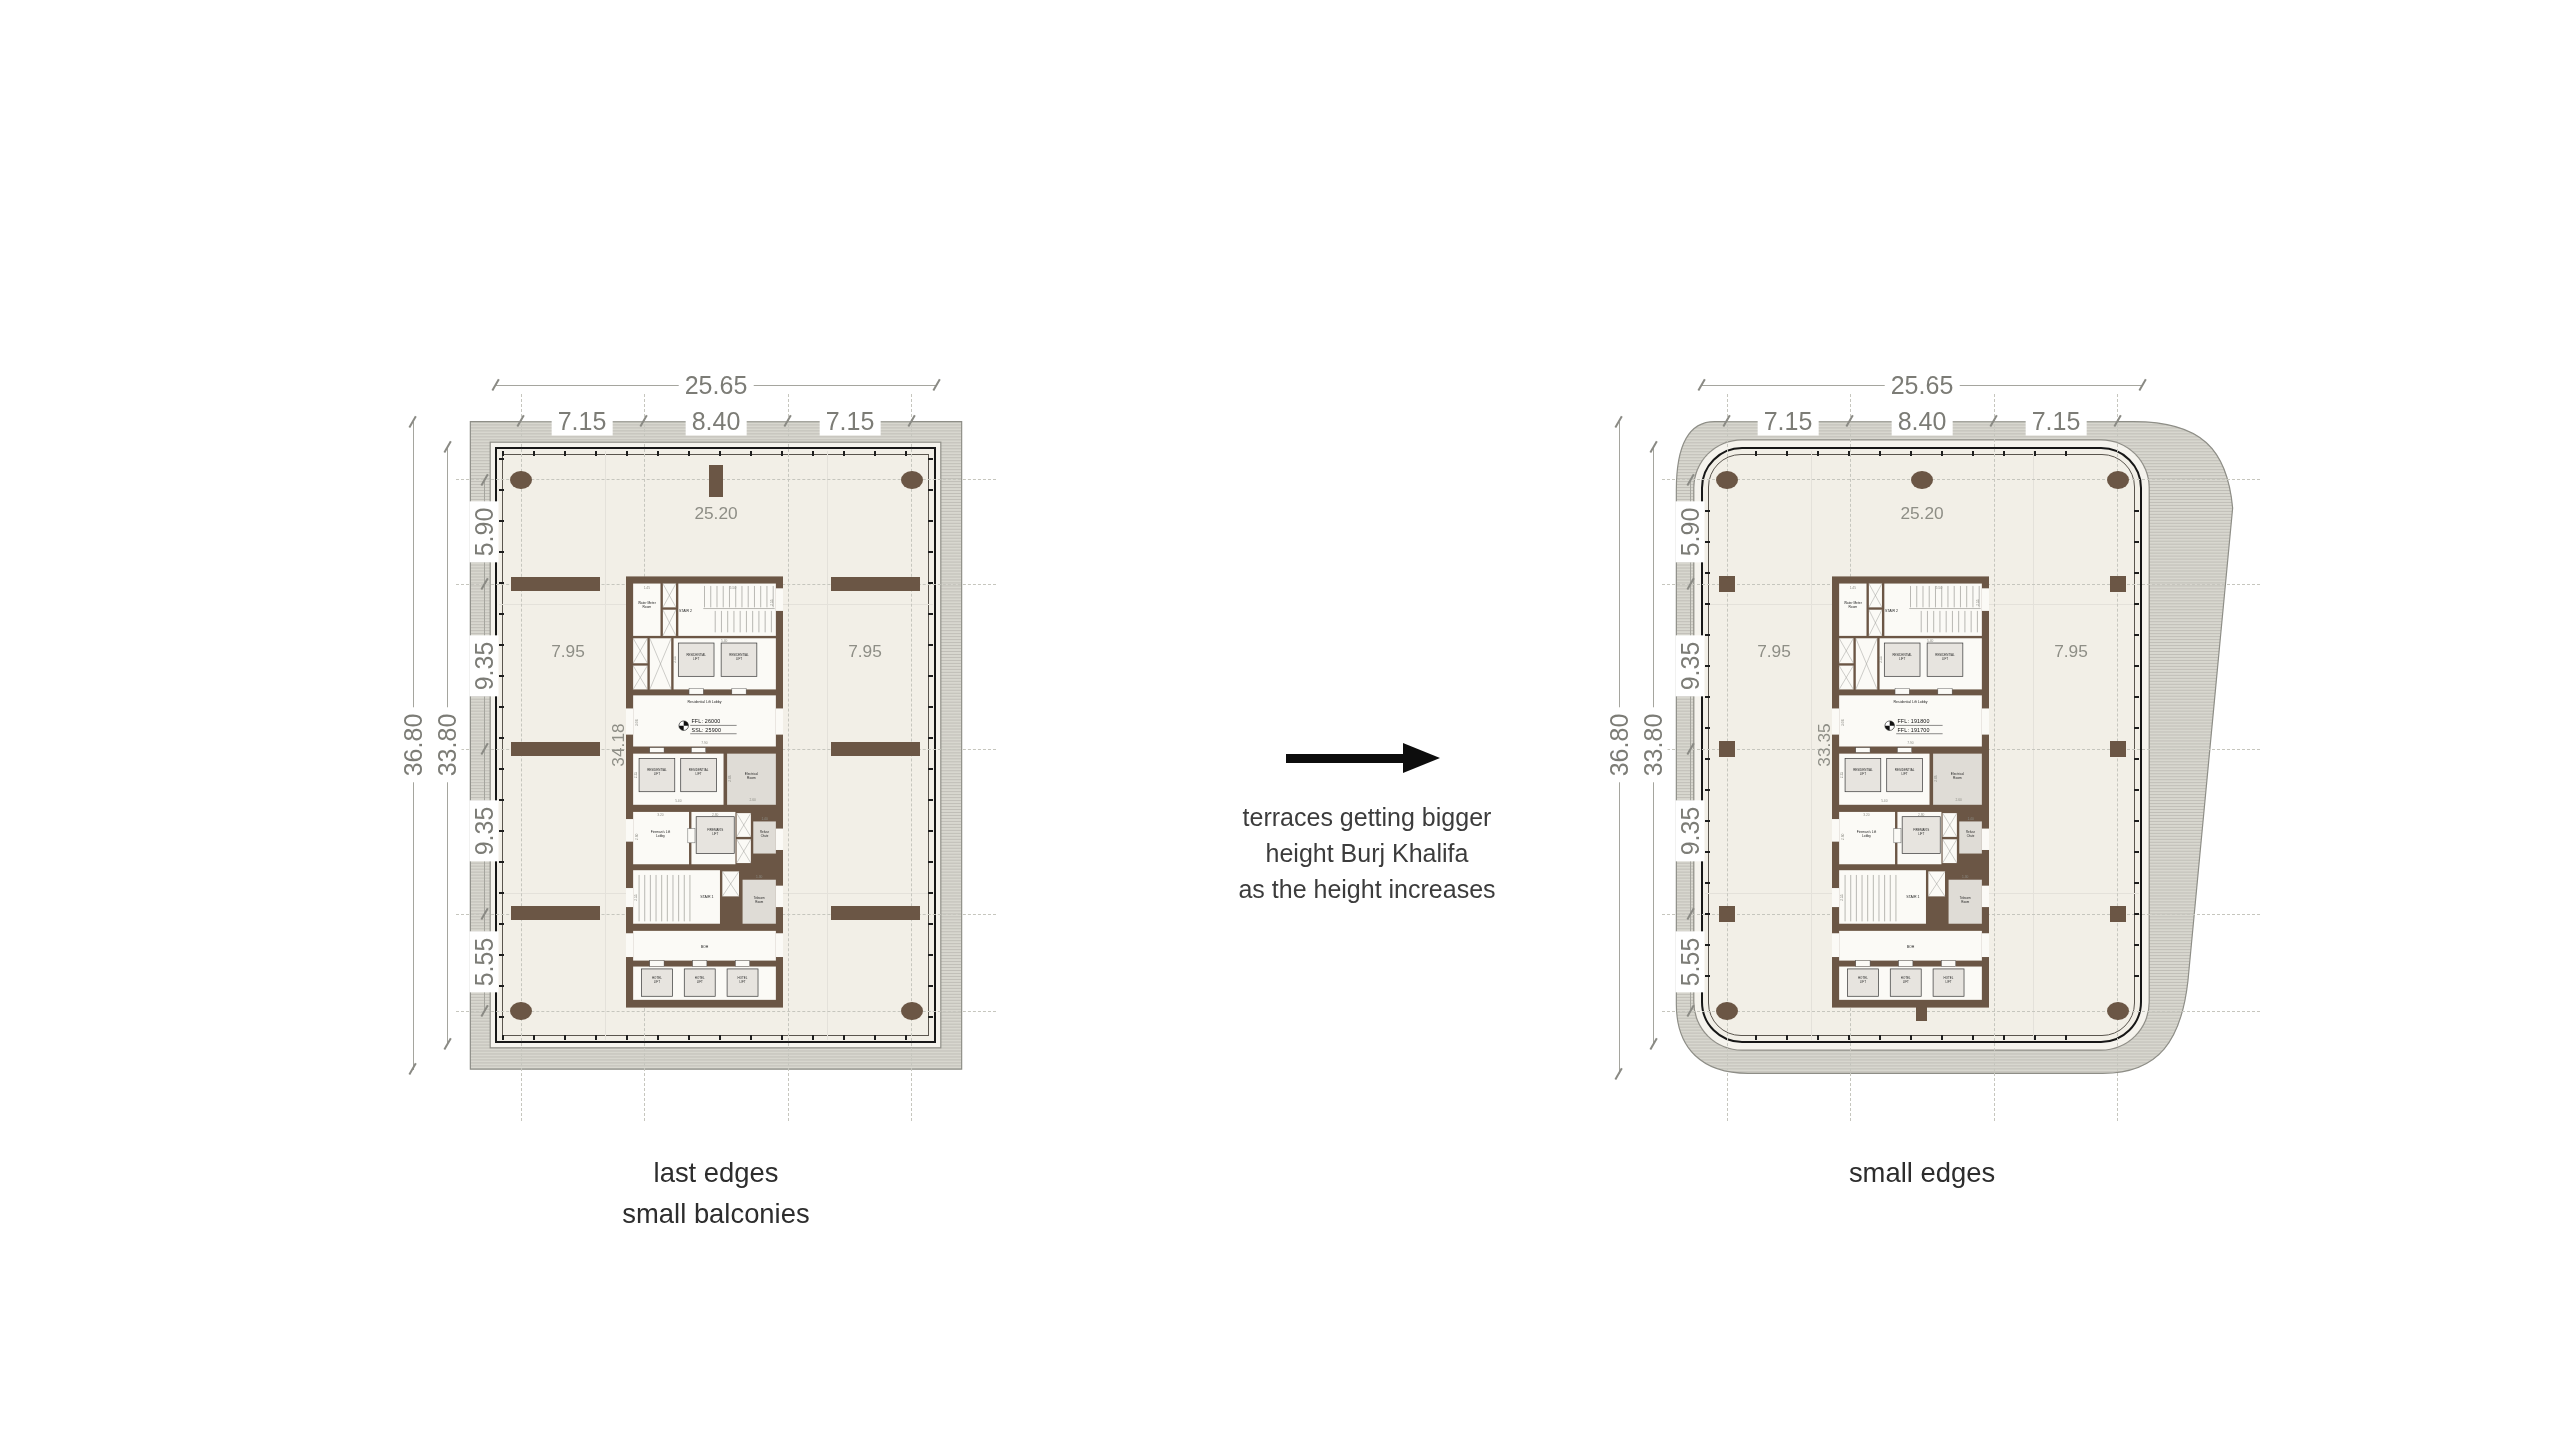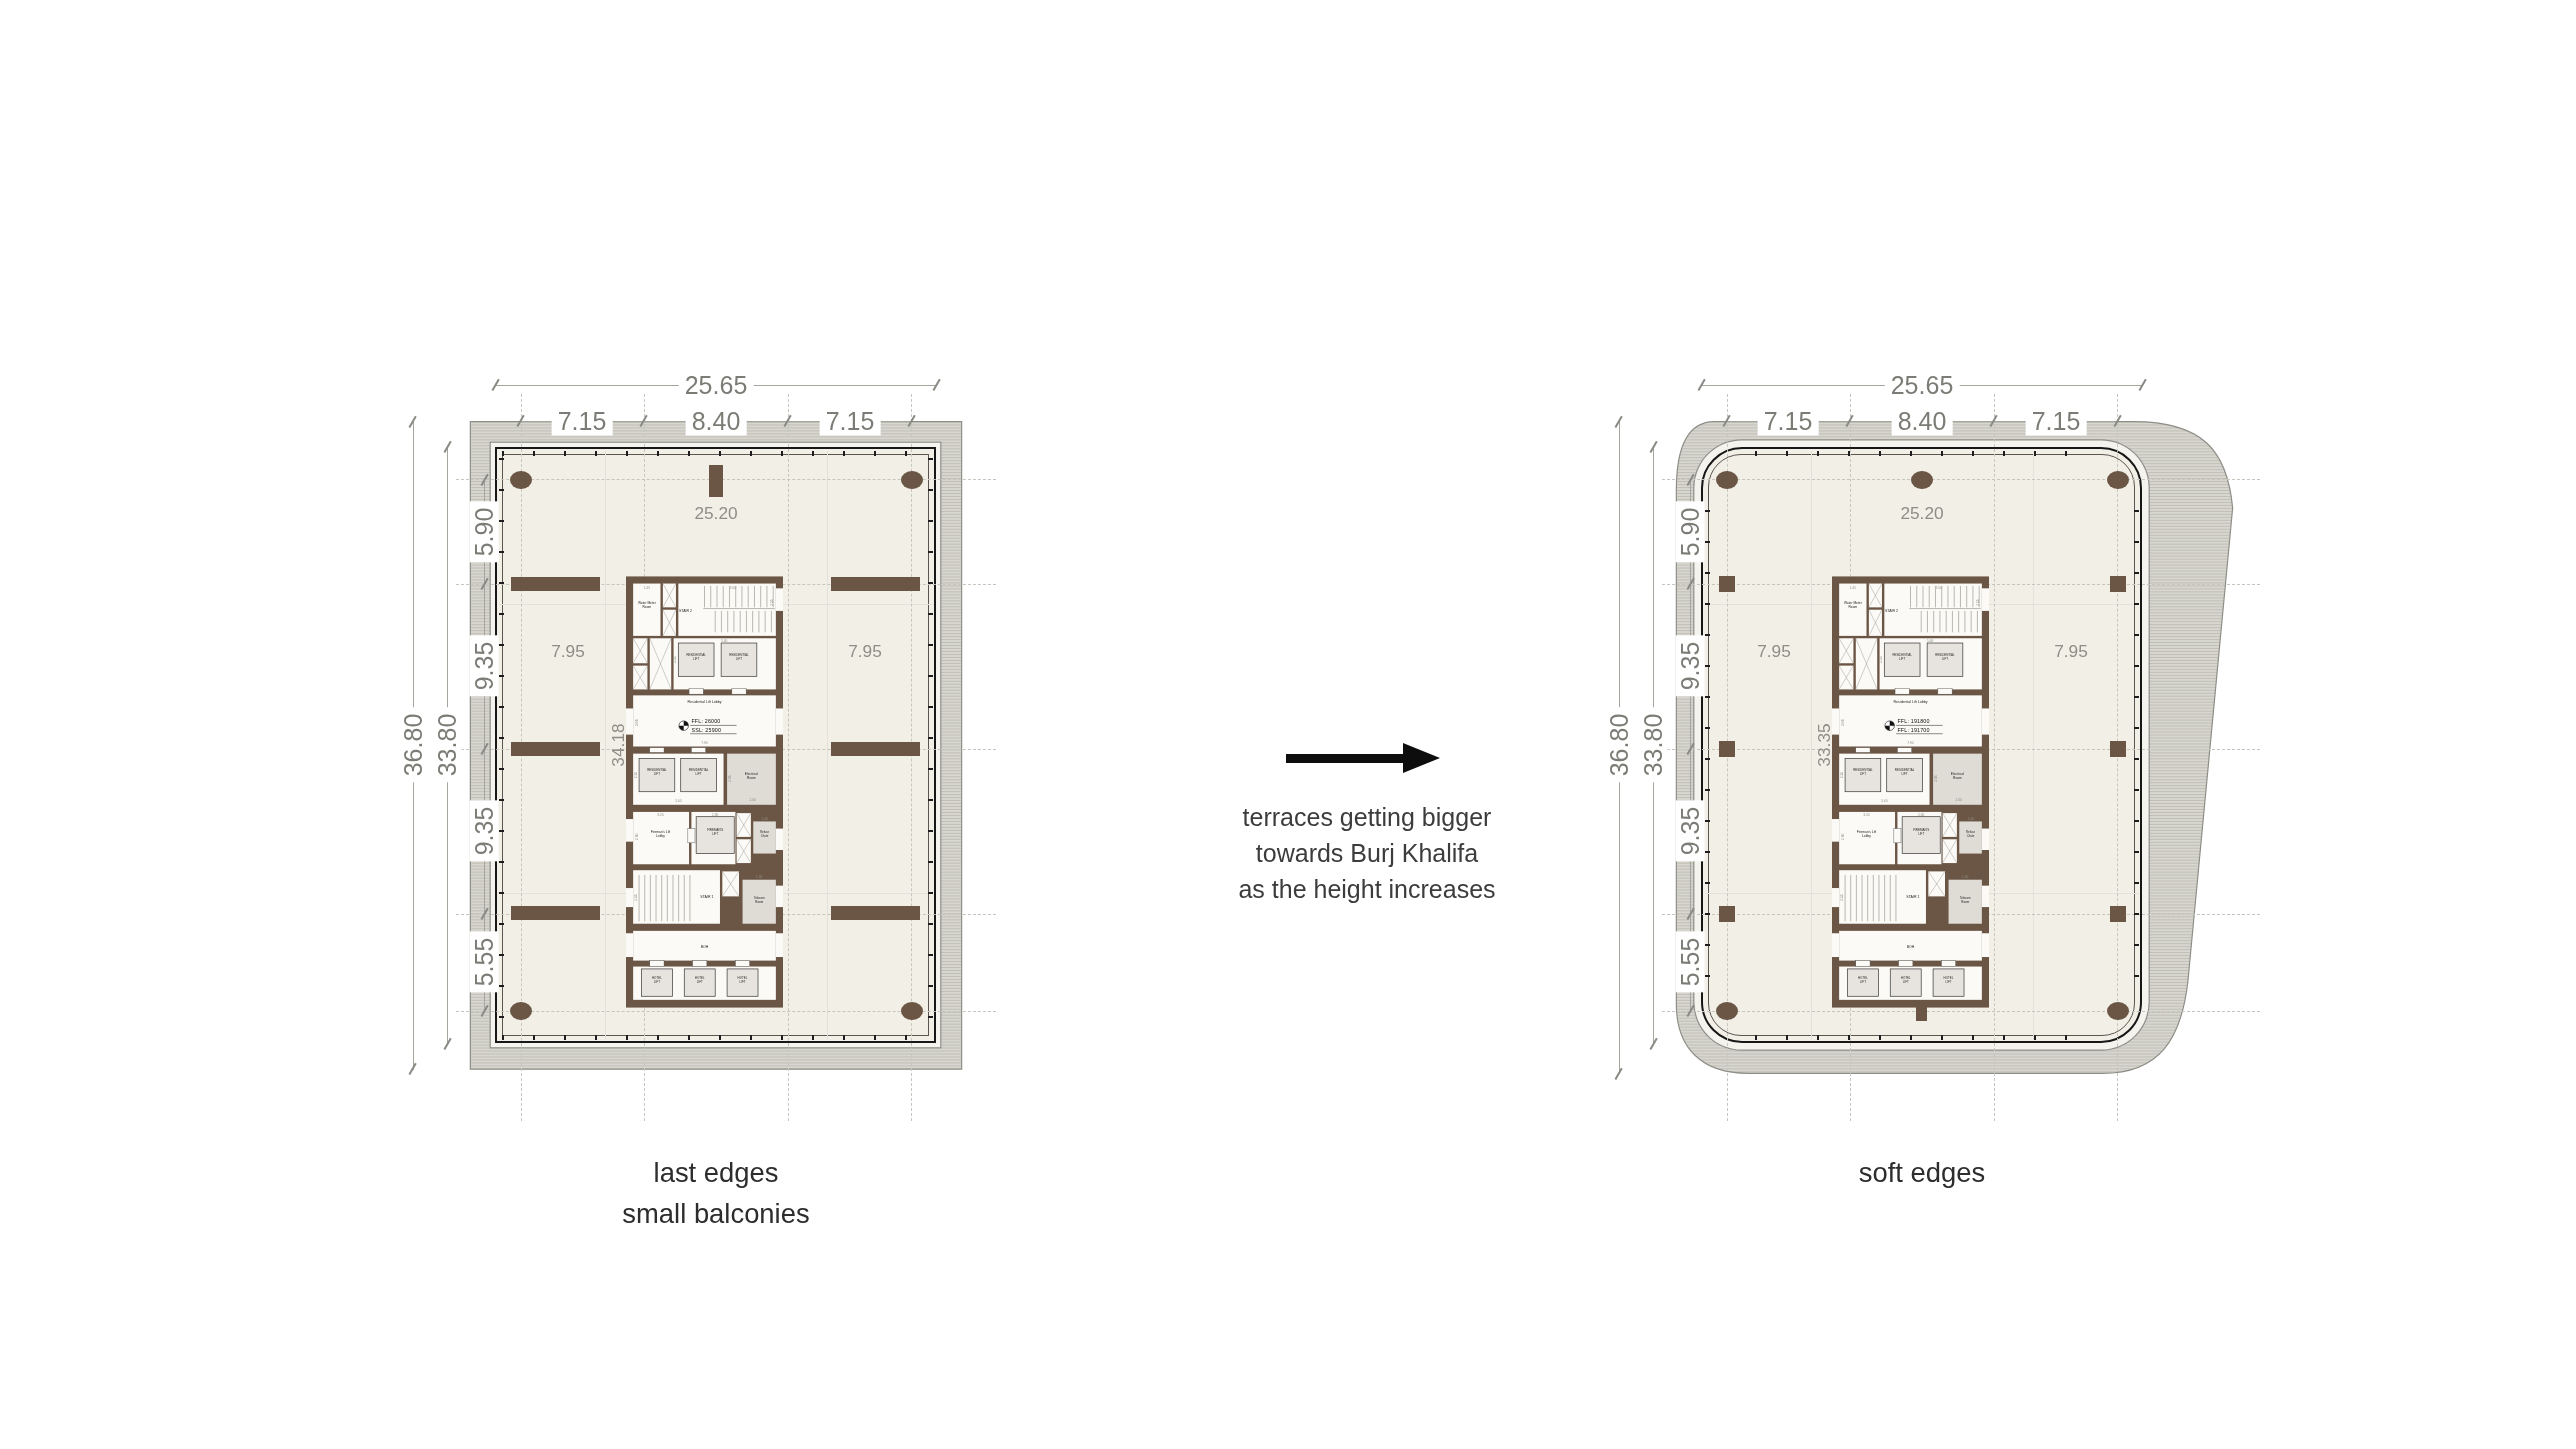--- a/index.html
+++ b/index.html
@@ -272,21 +272,21 @@
         <text x="150" y="403" font-size="5.5" text-anchor="middle" class="cdim">2.80</text>
         <text x="20" y="438" font-size="5.5" text-anchor="middle" class="cdim" transform="rotate(-90 20 438)">2.60</text>
         <text x="233" y="410" font-size="5.5" text-anchor="middle" class="cdim">1.40</text>
         <text x="18" y="540" font-size="5.5" text-anchor="middle" class="cdim" transform="rotate(-90 18 540)">2.55</text>
         <text x="224" y="507" font-size="5.5" text-anchor="middle" class="cdim">1.30</text>
       </svg>
     </section>
 
   <section class="plan" id="planB">
     <div class="caption">
-      <div>soft edges</div>
+      <div>small edges</div>
     </div>
   <svg class="terrace-svg" width="716" height="954" viewBox="0 0 1200 1600">
         <defs>
           <pattern id="hatch1" width="8" height="5" patternUnits="userSpaceOnUse">
             <rect x="0" y="0" width="8" height="5" fill="#d8d7cf"></rect>
             <line x1="0" y1="2.5" x2="8" y2="2.5" stroke="#b7b6ae" stroke-width="1.2"></line>
           </pattern>
         </defs>
         <path d="M252 147 L955 147 C1068 147 1112 193 1121 292 L1046 1085 C1035 1183 998 1240 903 1240 L308 1240 C232 1240 188 1199 188 1124 L188 262 C188 192 206 147 252 147 Z" fill="url(#hatch1)" stroke="#8e8e87" stroke-width="2"></path>
       </svg>
@@ -495,19 +495,19 @@
       </svg>
     </section>
 
   <div class="arrow-note">
     <div class="arrow">
       <span class="shaft"></span>
       <span class="head"></span>
     </div>
     <div class="note">
       <div>terraces getting bigger</div>
-      <div>towards Burj Khalifa</div>
+      <div>height Burj Khalifa</div>
       <div>as the height increases</div>
     </div>
   </div>
 
 </div>
 
 
 </body></html>

